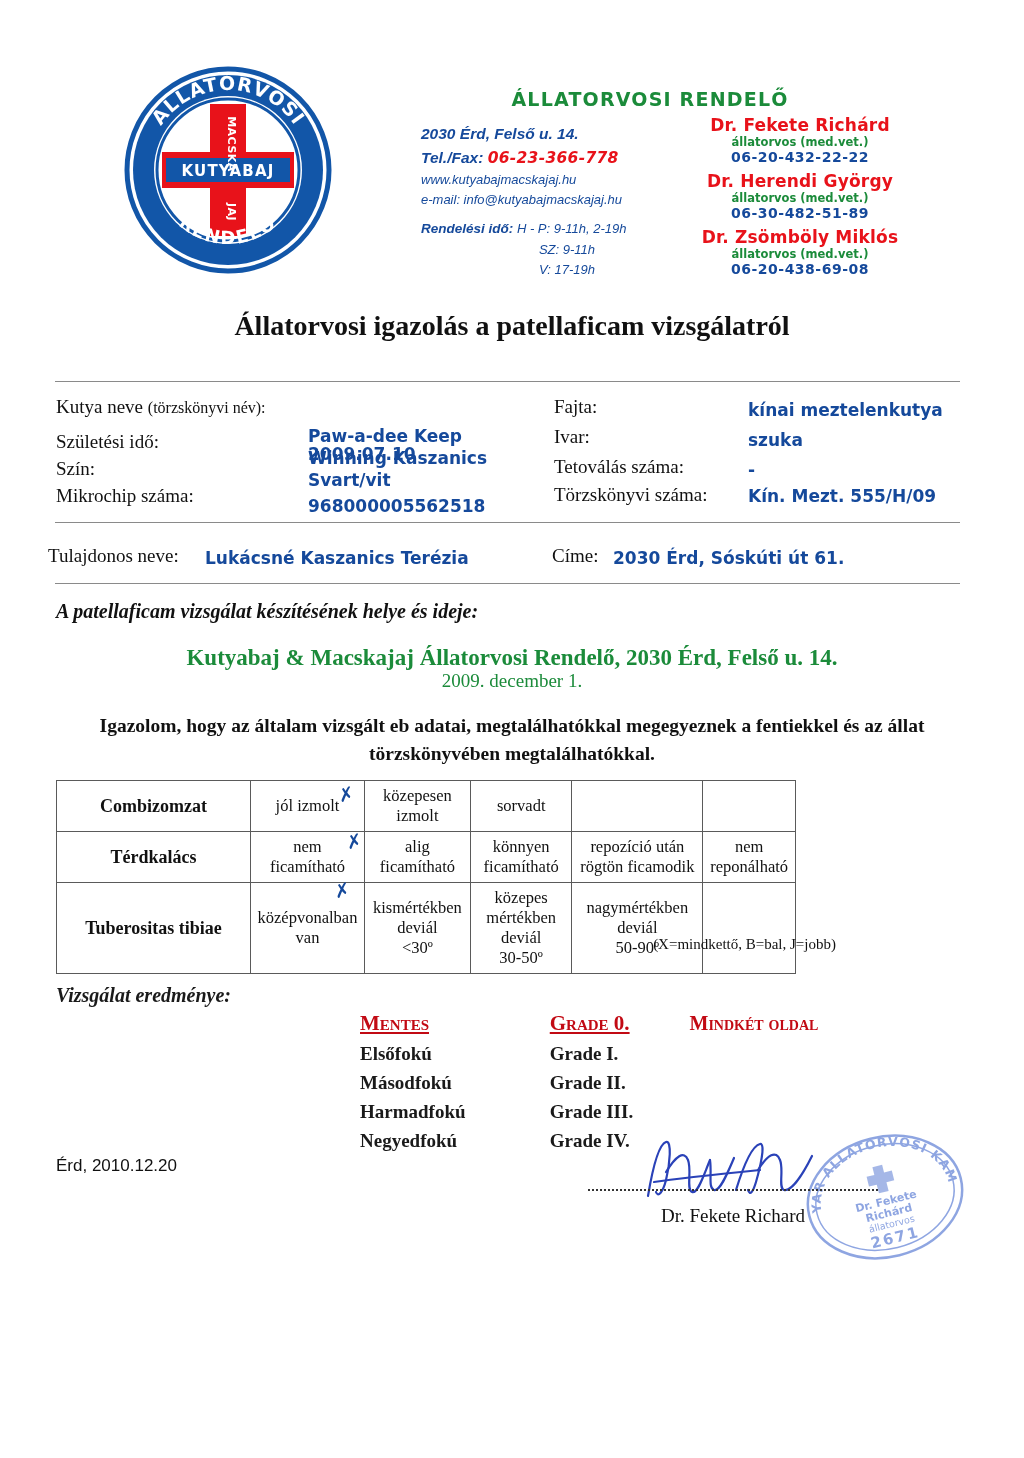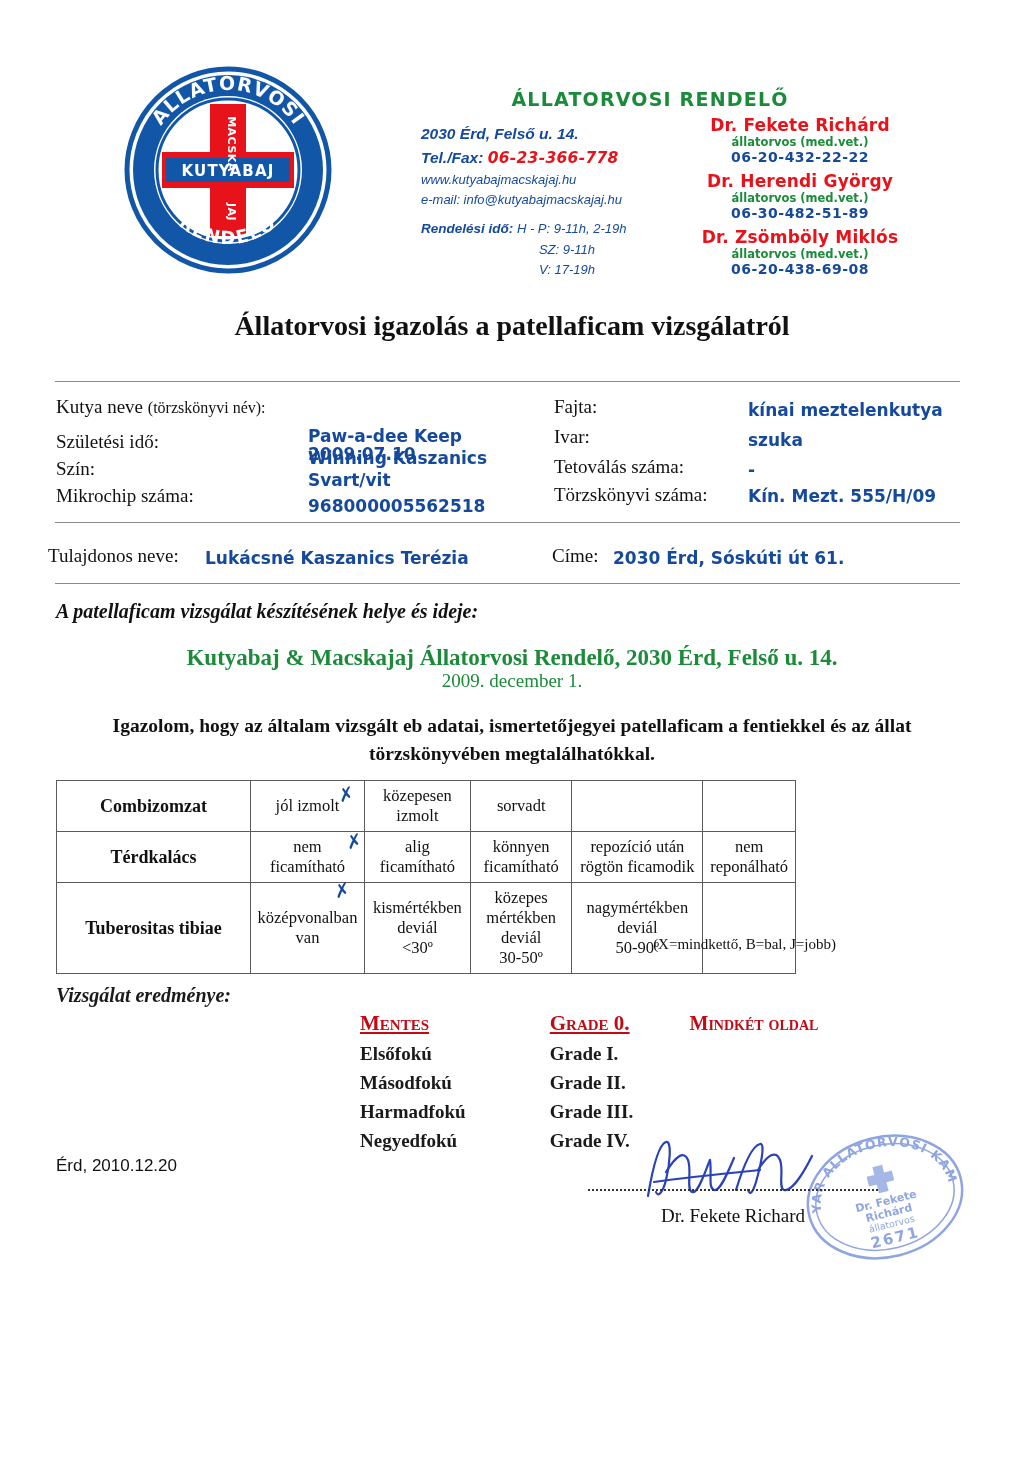--- a/index.html
+++ b/index.html
@@ -402,21 +402,21 @@
 <div class="field-value" style="left:613px; top:547px;">2030 Érd, Sóskúti út 61.</div>
 
 <div class="rule rule-bot"></div>
 
 <div class="section-italic" style="left:56px; top:600px;">A patellaficam vizsgálat készítésének helye és ideje:</div>
 <div class="place-line">
   <span class="sc">Kutyabaj &amp; Macskajaj Állatorvosi Rendelő, 2030 Érd, Felső u. 14.</span>
 </div>
 <div class="place-date">2009. december 1.</div>
 
-<div class="statement">Igazolom, hogy az általam vizsgált eb adatai, ismertetőjegyei patellaficam a fentiekkel és az állat törzskönyvében megtalálhatókkal.</div>
+<div class="statement">Igazolom, hogy az általam vizsgált eb adatai, megtalálhatókkal megegyeznek a fentiekkel és az állat törzskönyvében megtalálhatókkal.</div>
 
 <table class="exam">
   <tbody>
       <tr>
     <td class="rowhead">Combizomzat</td>
     <td>
       <span>jól izmolt</span>
       <span class="mark" style="right:10px; top:2px;">✗</span>
     </td>
     <td>közepesen izmolt</td>

